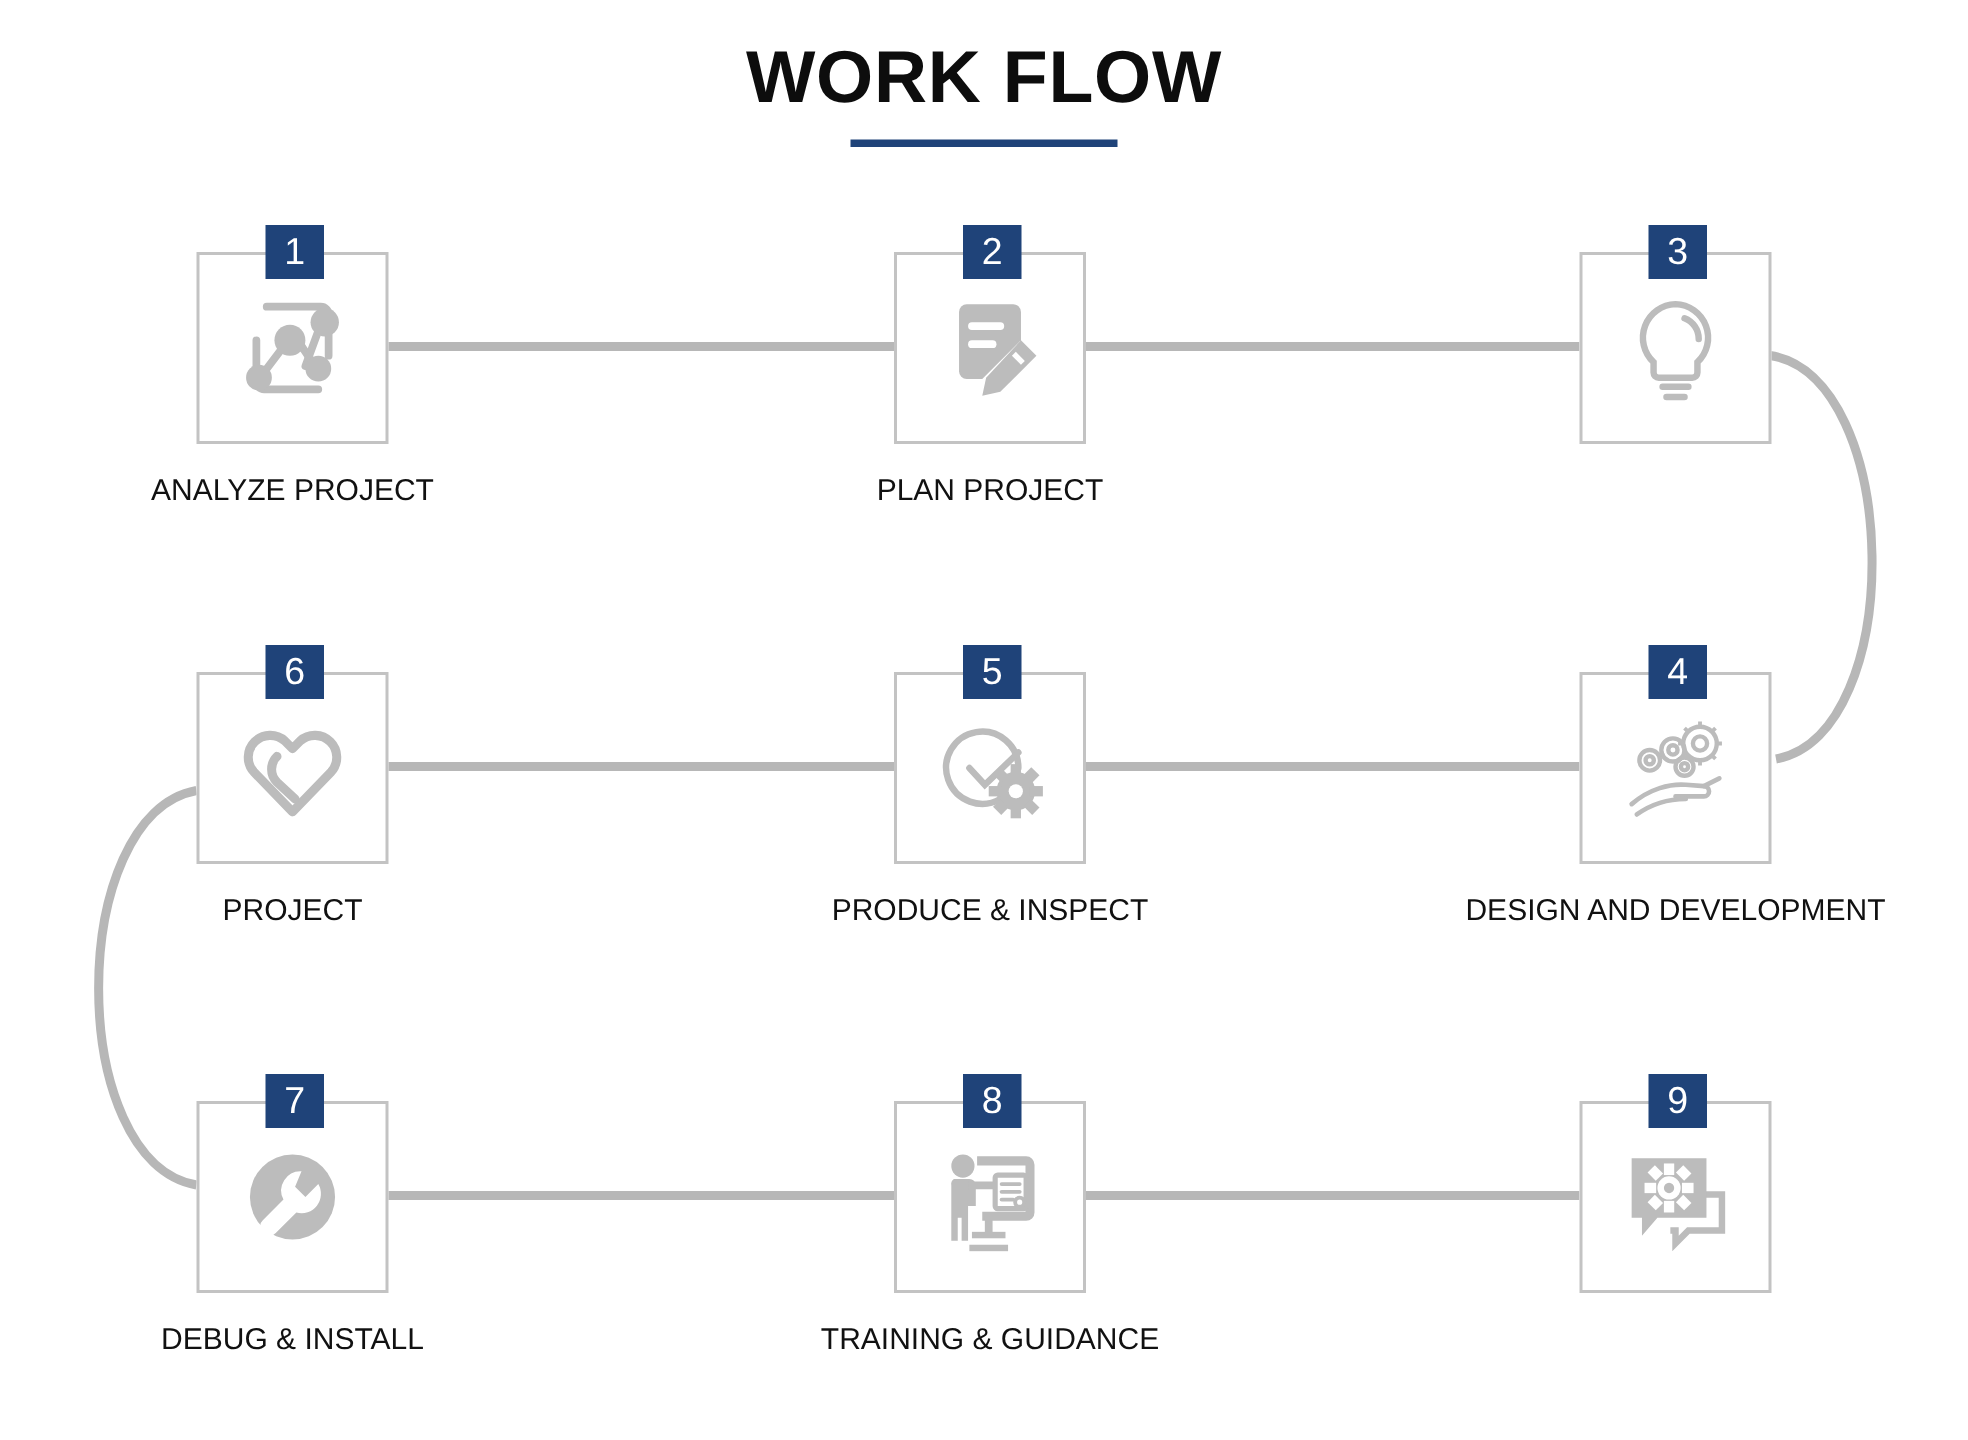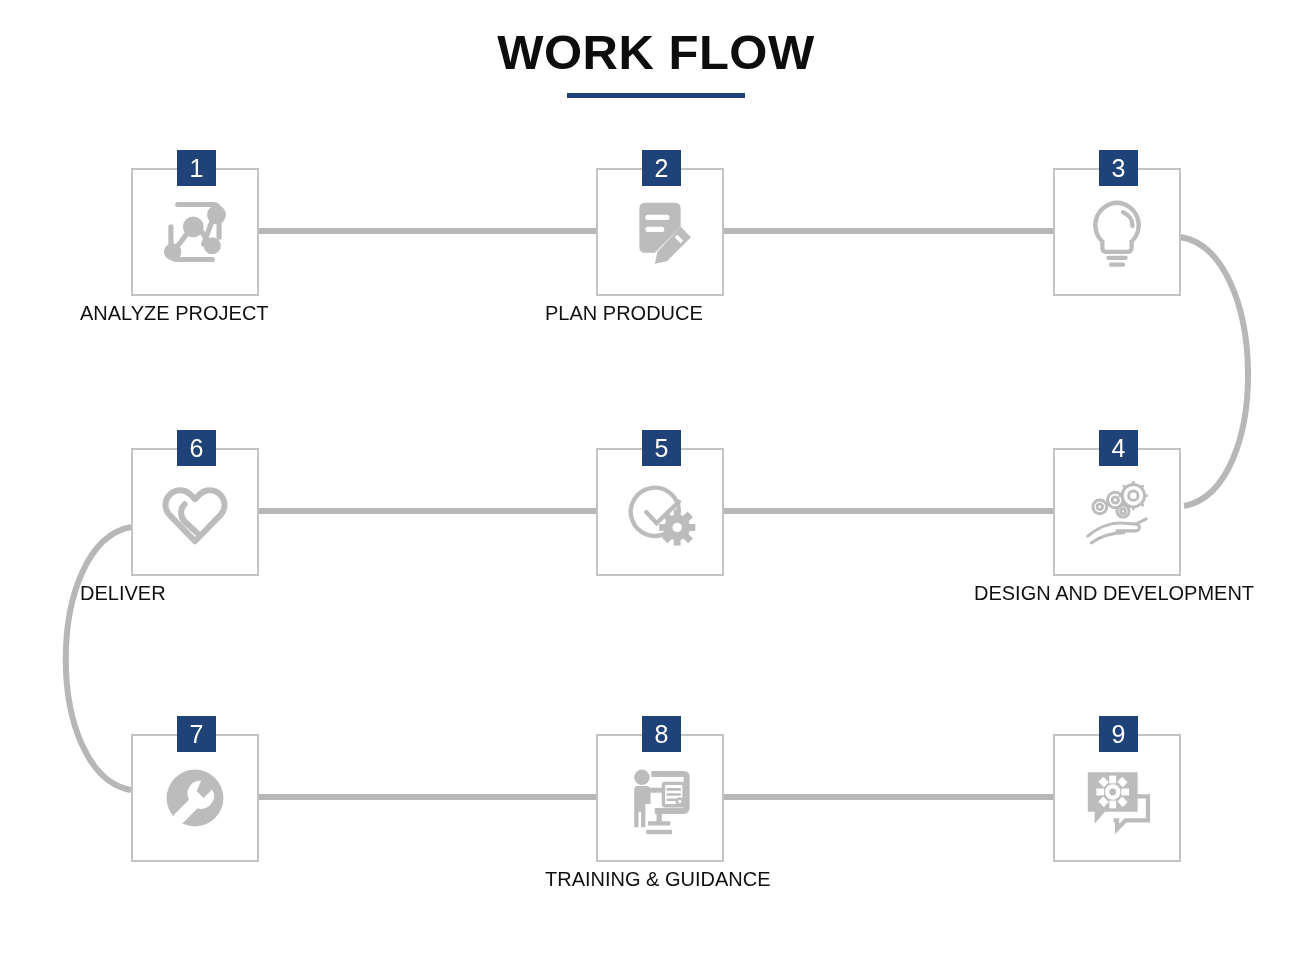--- a/index.html
+++ b/index.html
@@ -83,22 +83,22 @@
   }
   .step-icon {
     position: absolute;
     left: 50%;
     top: 50%;
     transform: translate(-50%, -50%);
     width: 86px;
     height: 86px;
   }
   .step-label {
-    margin-top: 4px;
-    text-align: left;
+    margin-top: 18px;
+    text-align: center;
     font-size: 20px;
     line-height: 26px;
     color: #111111;
     white-space: pre-line;
   }
 </style>
 </head>
 <body>
 
 <div id="title-block">
@@ -154,21 +154,21 @@
       <svg class="step-icon" viewBox="0 0 100 100">
         <path fill="#bcbcbc" d="M26 22 a6 6 0 0 1 6 -6 H68 a6 6 0 0 1 6 6 V44 L44 74 H32 a6 6 0 0 1 -6 -6 Z"></path>
         <g stroke="#ffffff" stroke-width="6" stroke-linecap="round">
           <line x1="36" y1="33" x2="58" y2="33"></line>
           <line x1="36" y1="47" x2="52" y2="47"></line>
         </g>
         <path fill="#bcbcbc" d="M74 44 l12 12 l-28 28 l-14 3 l3 -14 Z"></path>
         <path fill="#ffffff" d="M70 53 l7 7 l-3 3 l-7 -7 Z"></path>
       </svg>
     </div>
-    <div class="step-label">PLAN PRODUCE</div>
+    <div class="step-label">PLAN PROJECT</div>
   </div>
 
   <div class="step" style="left:1002px; top:168px; width:286px; margin-left:-28px;">
     <div class="step-box">
       <div class="step-badge">3</div>
       <svg class="step-icon" viewBox="0 0 100 100">
         <g fill="none" stroke="#bcbcbc" stroke-width="5" stroke-linecap="round">
           <path d="M50 16 a26 26 0 0 1 17 45 v8 a4 4 0 0 1 -4 4 H37 a4 4 0 0 1 -4 -4 v-8 A26 26 0 0 1 50 16 Z"></path>
           <path d="M57 27 a17 17 0 0 1 11 16"></path>
           <line x1="40" y1="80" x2="60" y2="80"></line>
@@ -229,43 +229,45 @@
           <rect x="49" y="64" width="10" height="8"></rect>
           <rect x="81" y="64" width="10" height="8"></rect>
           <rect x="54" y="51" width="8" height="9" transform="rotate(-45 58 55)"></rect>
           <rect x="78" y="76" width="8" height="9" transform="rotate(-45 82 80)"></rect>
           <rect x="78" y="51" width="9" height="8" transform="rotate(45 82 55)"></rect>
           <rect x="54" y="76" width="9" height="8" transform="rotate(45 58 80)"></rect>
         </g>
         <circle cx="70" cy="68" r="5.5" fill="#ffffff"></circle>
       </svg>
     </div>
+    <div class="step-label">PRODUCE &amp; INSPECT</div>
   </div>
 
   <div class="step" style="left:80px; top:448px;">
     <div class="step-box">
       <div class="step-badge">6</div>
       <svg class="step-icon" viewBox="0 0 100 100">
         <g fill="none" stroke="#bcbcbc" stroke-width="7" stroke-linecap="round" stroke-linejoin="round">
           <path d="M50 84 L20 53 a17 17 0 0 1 24 -24 l6 6 l6 -6 a17 17 0 0 1 24 24 L50 84 Z"></path>
           <path d="M38 41 a14 14 0 0 0 0 20 l14 13"></path>
         </g>
       </svg>
     </div>
-    <div class="step-label">DELIVER</div>
+    <div class="step-label">PROJECT</div>
   </div>
 
   <div class="step" style="left:80px; top:734px;">
     <div class="step-box">
       <div class="step-badge">7</div>
       <svg class="step-icon" viewBox="0 0 100 100">
         <circle cx="50" cy="50" r="33" fill="#bcbcbc"></circle>
         <path fill="#ffffff" d="M57 30 a15 15 0 0 0 -14 22 L27 68 a6 6 0 0 0 0 9 l1 1 a6 6 0 0 0 9 0 l16 -16 a15 15 0 0 0 17 -22 l-10 10 l-8 -8 Z"></path>
       </svg>
     </div>
+    <div class="step-label">DEBUG &amp; INSTALL</div>
   </div>
 
   <div class="step" style="left:545px; top:734px;">
     <div class="step-box">
       <div class="step-badge">8</div>
       <svg class="step-icon" viewBox="0 0 100 100">
         <g fill="none" stroke="#bcbcbc" stroke-width="7" stroke-linejoin="round">
           <path d="M40 22 H78 a3 3 0 0 1 3 3 V62 a3 3 0 0 1 -3 3 H44"></path>
         </g>
         <g fill="#bcbcbc">

